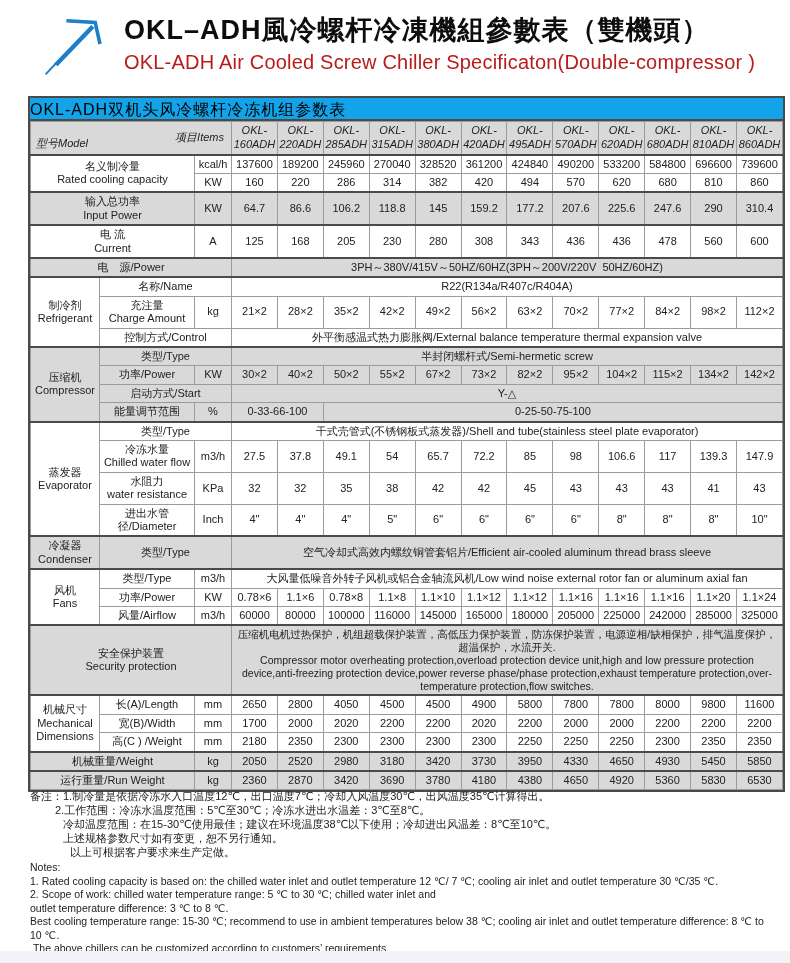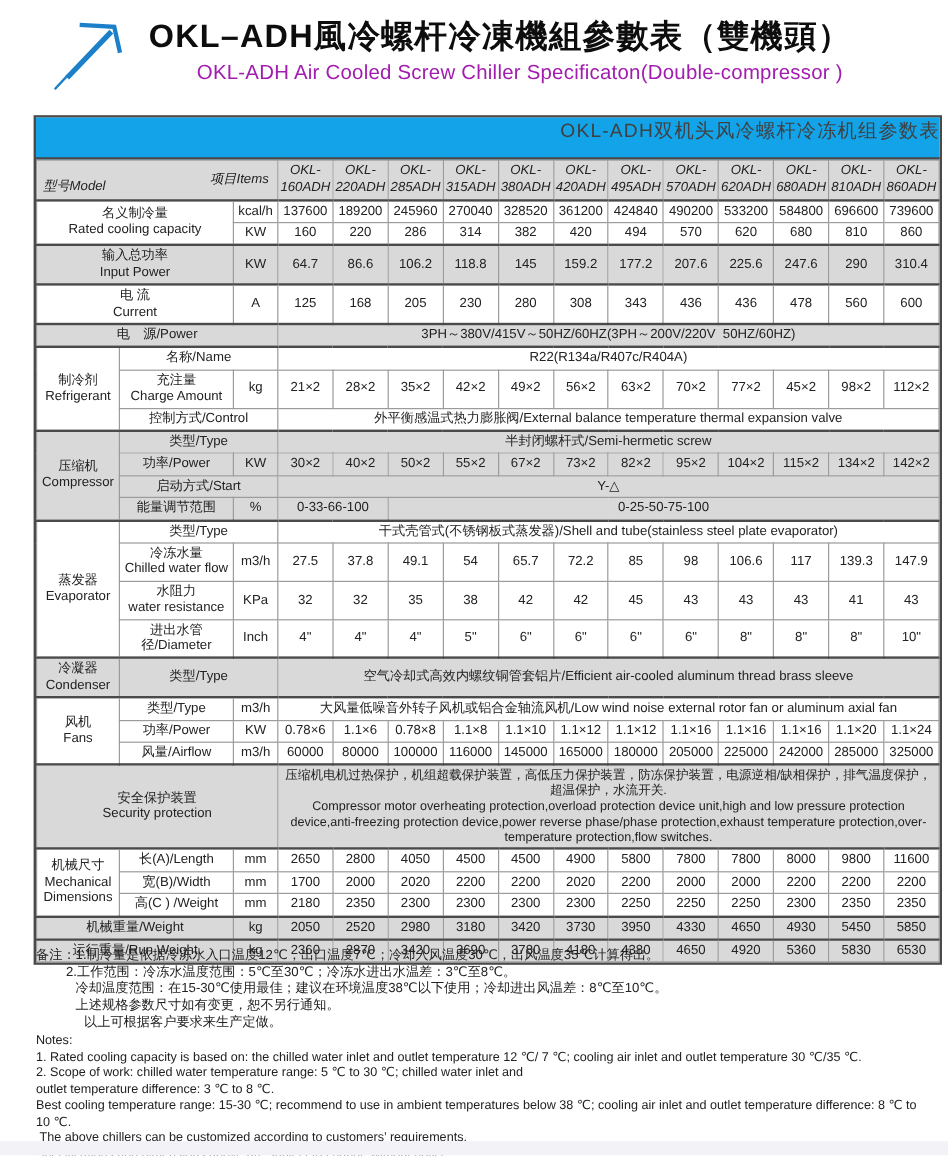--- a/index.html
+++ b/index.html
@@ -8,27 +8,27 @@
     font-family: "Liberation Sans", "DejaVu Sans", sans-serif;
     background:#ffffff; color:#1a1a1a; overflow:hidden; position:relative;
   }
   .page { position:relative; width:790px; height:963px; }
 
   
   .doc-header { position:absolute; left:34px; top:4px; display:flex; align-items:flex-start; }
   .logo { width:84px; height:76px; flex:0 0 auto; }
   .titles { margin-left:6px; margin-top:8px; }
   .title-zh { font-size:27px; font-weight:bold; letter-spacing:1px; color:#0d0d0d; }
-  .title-en { font-size:17px; color:#a21caf; margin-top:3px; letter-spacing:0.2px;margin-left:40px; }
+  .title-en { font-size:20px; color:#b91c1c; margin-top:3px; letter-spacing:0.2px; }
 
   
   .table-wrap { position:absolute; left:28px; top:96px; width:757px; border:2px solid #4a4a4a; background:#fff; }
   .banner {
-    background:#13a3e8; color:#404040; text-align:right;
-    font-size:16px; height:35px; line-height:23px; letter-spacing:1px;
+    background:#13a3e8; color:#000000; text-align:left;
+    font-size:16px; height:23px; line-height:23px; letter-spacing:1px;
     border-bottom:2px solid #4a4a4a;
   }
   table.spec { border-collapse:collapse; table-layout:fixed; width:100%; font-size:11px; color:#222; }
   table.spec td {
     border:1px solid #9b9b9b; text-align:center; vertical-align:middle;
     padding:2px 1px; white-space:pre-line; line-height:1.22; height:16px;
     overflow:hidden;
   }
   tr.shade td { background:#d9d9d9; }
   tr.sec-top td { border-top:2px solid #4a4a4a; }
@@ -203,21 +203,21 @@
             <td class="vr">kg</td>
             <td>21×2</td>
             <td>28×2</td>
             <td>35×2</td>
             <td>42×2</td>
             <td>49×2</td>
             <td>56×2</td>
             <td>63×2</td>
             <td>70×2</td>
             <td>77×2</td>
-            <td>45×2</td>
+            <td>84×2</td>
             <td>98×2</td>
             <td>112×2</td>
           </tr>
           <tr>
             <td colspan="2" class="vr">控制方式/Control</td>
             <td colspan="12">外平衡感温式热力膨胀阀/External balance temperature thermal expansion valve</td>
           </tr>
           <tr class="shade sec-top">
             <td rowspan="4">压缩机
 Compressor</td>

